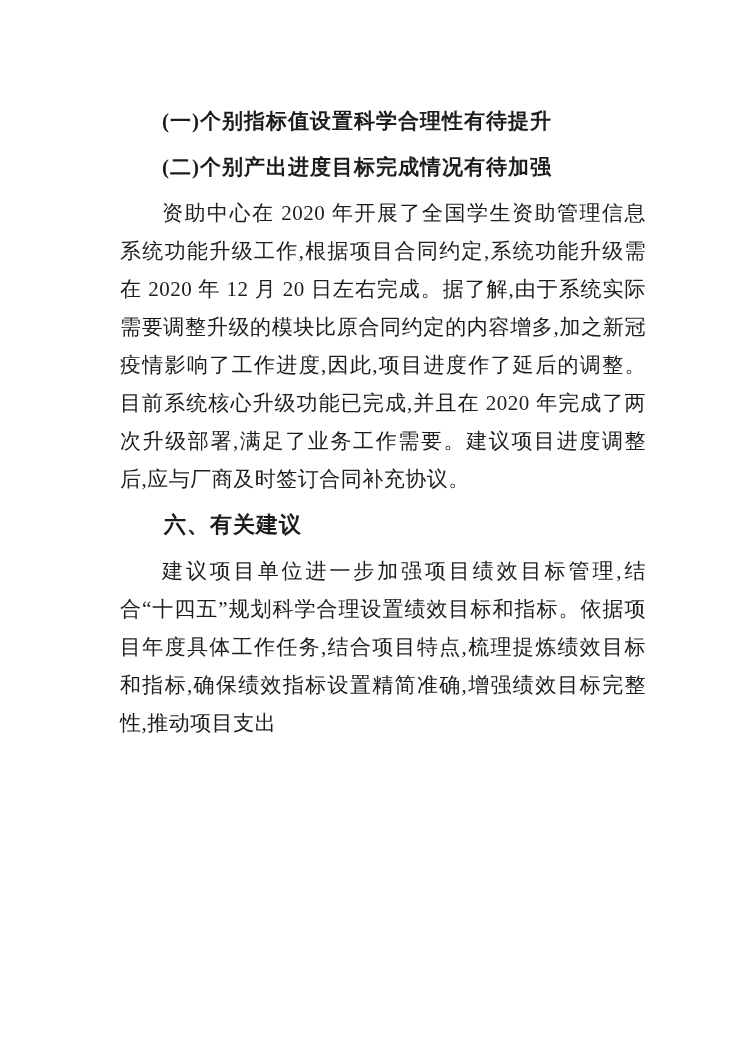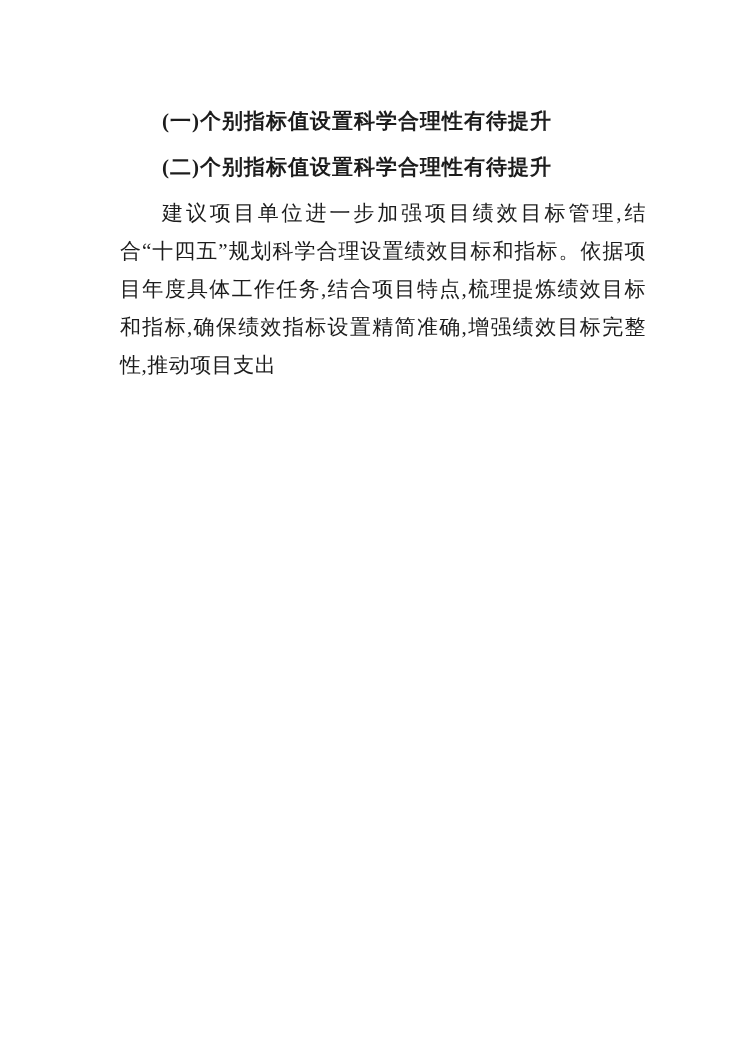--- a/index.html
+++ b/index.html
@@ -64,18 +64,20 @@
   }
 </style>
 </head>
 <body>
 
 <div class="page">
 
   <div class="content">
 
   <p class="heading2">(一)个别指标值设置科学合理性有待提升</p>
-      <p class="heading2">(二)个别指标值设置科学合理性有待提升</p>
+      <p class="heading2">(二)个别产出进度目标完成情况有待加强</p>
+      <p class="body">资助中心在 2020 年开展了全国学生资助管理信息系统功能升级工作,根据项目合同约定,系统功能升级需在 2020 年 12 月 20 日左右完成。据了解,由于系统实际需要调整升级的模块比原合同约定的内容增多,加之新冠疫情影响了工作进度,因此,项目进度作了延后的调整。目前系统核心升级功能已完成,并且在 2020 年完成了两次升级部署,满足了业务工作需要。建议项目进度调整后,应与厂商及时签订合同补充协议。</p>
+      <p class="heading1">六、有关建议</p>
       <p class="body">建议项目单位进一步加强项目绩效目标管理,结合“十四五”规划科学合理设置绩效目标和指标。依据项目年度具体工作任务,结合项目特点,梳理提炼绩效目标和指标,确保绩效指标设置精简准确,增强绩效目标完整性,推动项目支出</p>
     </div>
 
 
 </div>
 
 </body></html>

